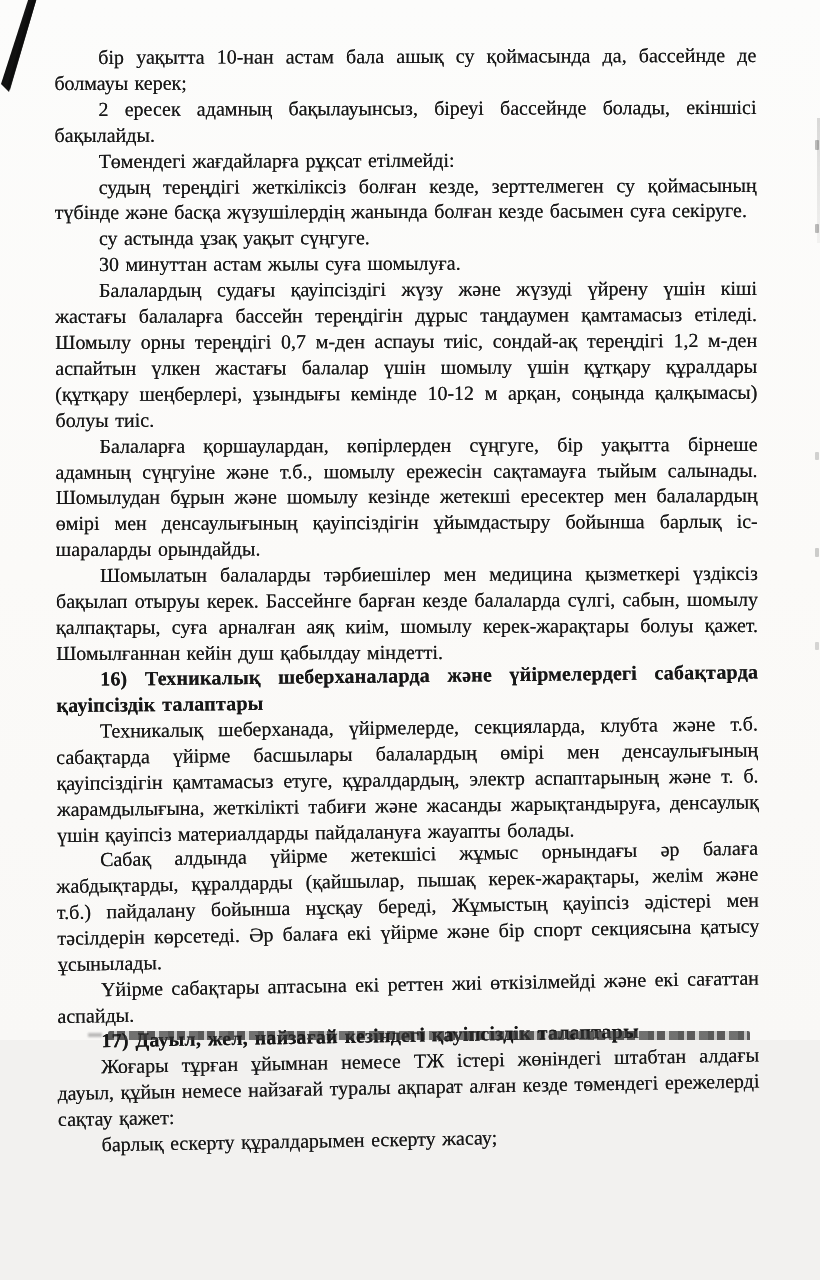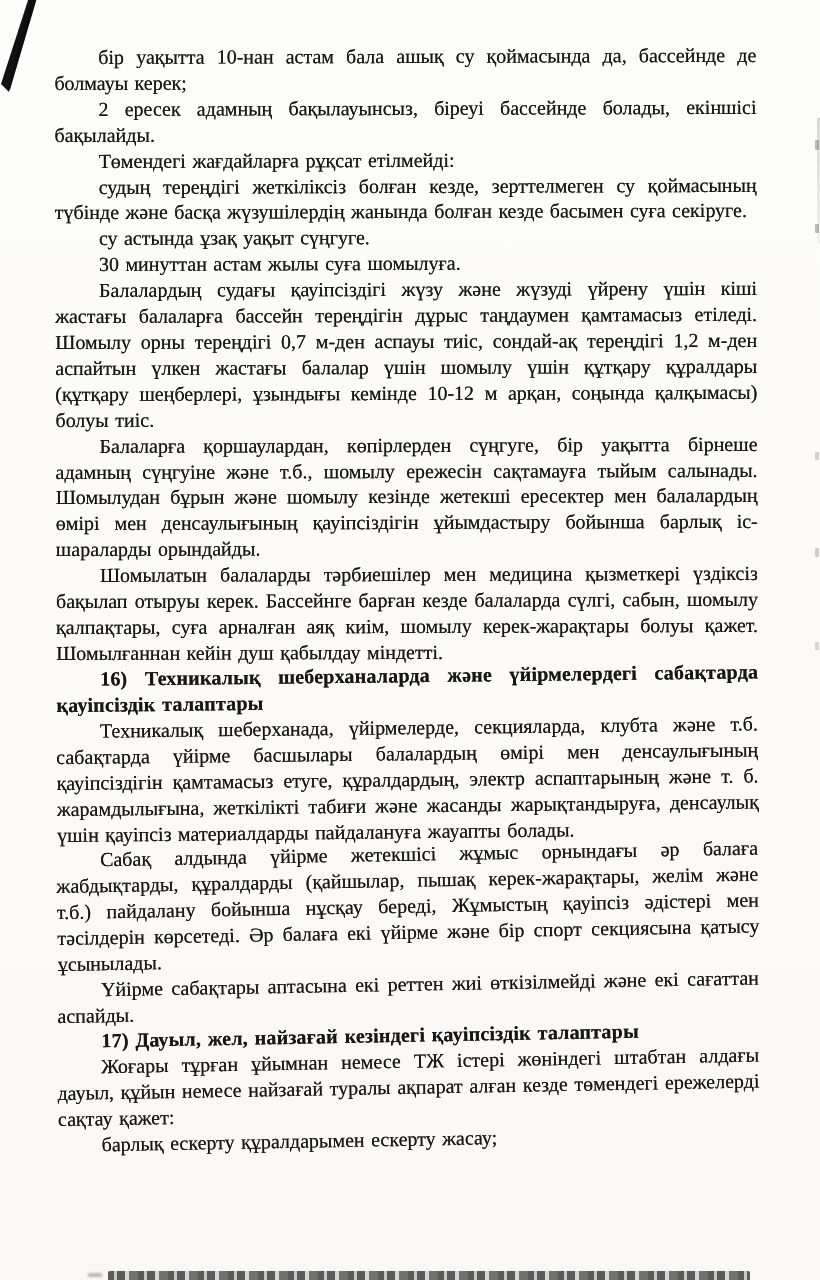--- a/index.html
+++ b/index.html
@@ -6,21 +6,21 @@
     margin: 0;
     padding: 0;
     width: 820px;
     height: 1280px;
     overflow: hidden;
     background: #f2f1ef;
   }
   .page {
     position: relative;
     width: 820px;
-    height: 1280px;
+    height: 1040px;
     background: linear-gradient(180deg, #fcfcfb 0%, #fbfaf8 55%, #f9f8f6 100%);
     font-family: "Liberation Serif", "DejaVu Serif", serif;
     color: #171717;
   }
   .doc {
     position: absolute;
     left: 56px;
     top: 44px;
     width: 702px;
     font-size: 20px;

